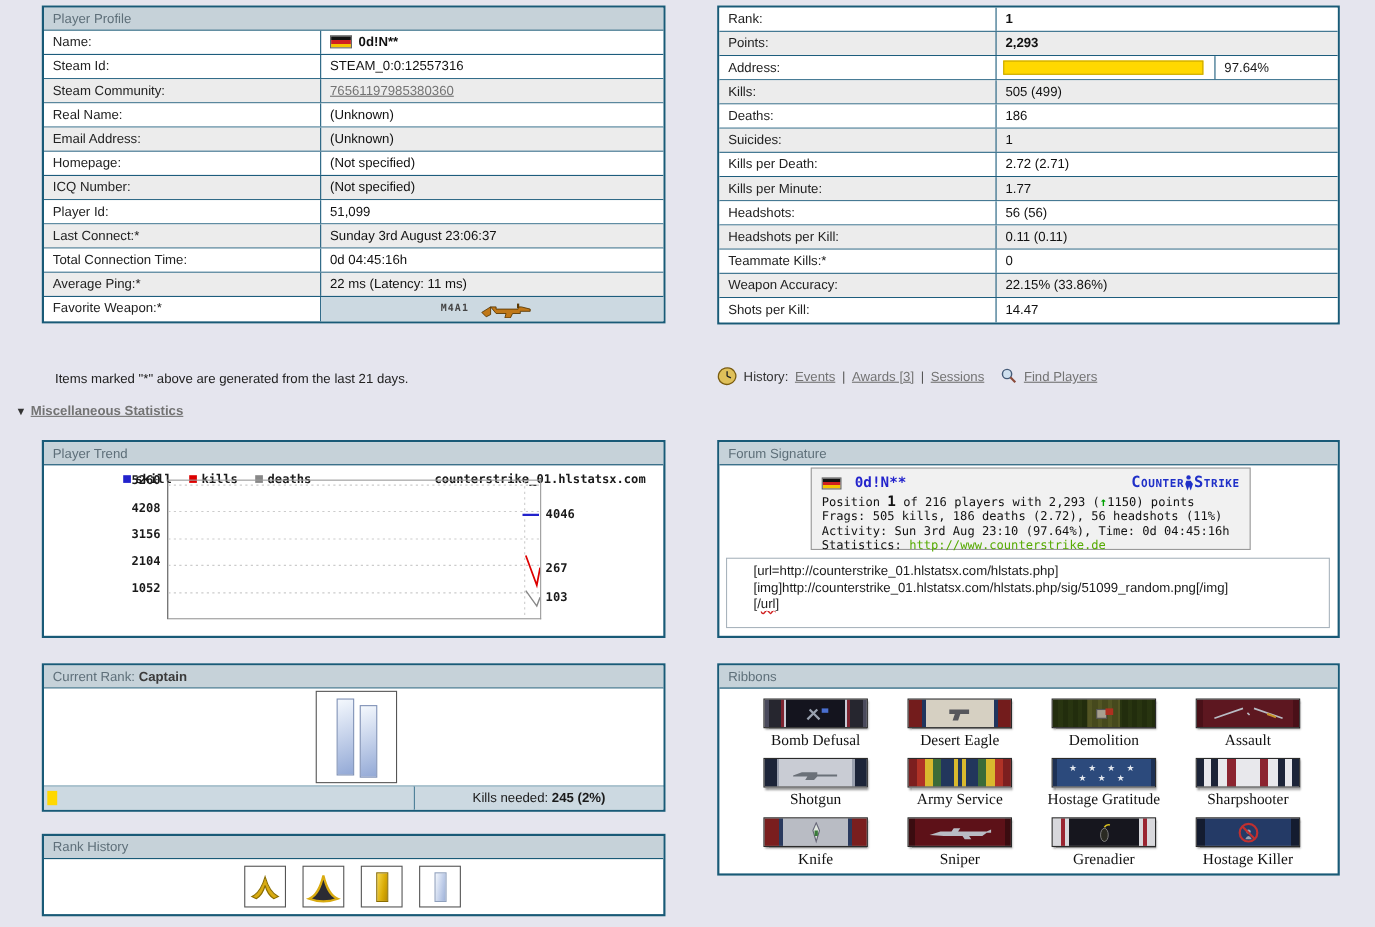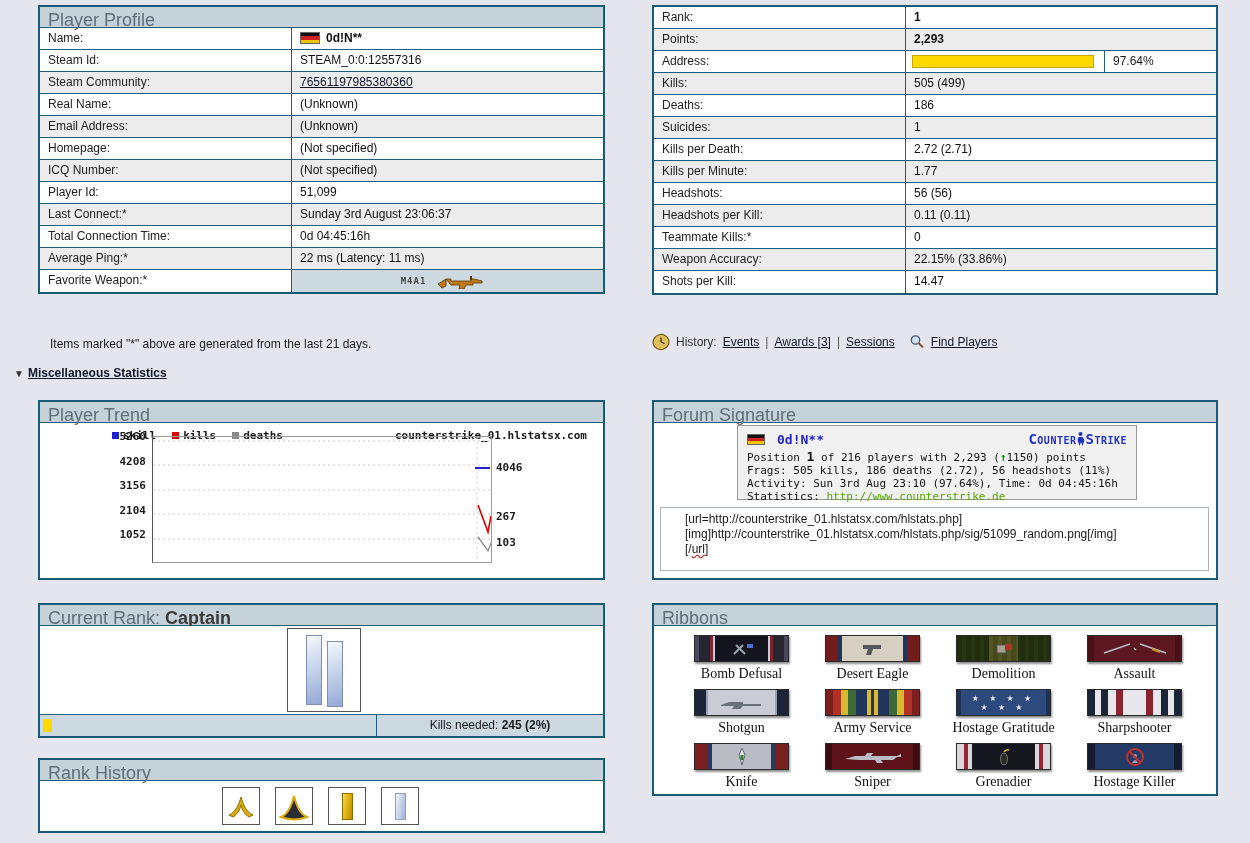--- a/index.html
+++ b/index.html
@@ -8,30 +8,30 @@
     position:relative;
     background:#e5e5ee;
     font-family:"Liberation Sans", sans-serif;
     font-size:12px;
     color:#1a1a1a;
     overflow:hidden;
   }
   .panel { position:absolute; background:#fff; border:2px solid #195a77; }
   .panel-header {
     height:21px; background:#c6d2d9; border-bottom:1px solid #195a77;
-    color:#5e6f79; padding:3px 8px 0 8px; font-size:18px; white-space:nowrap;
+    color:#5e6f79; padding:3px 8px 0 8px; font-size:12px; white-space:nowrap;
   }
   
   .trow { display:flex; height:22px; line-height:21px; border-bottom:1px solid #1d5d7d; background:#fff; }
   .trow:last-child { border-bottom:none; }
   .trow.alt { background:#ececec; }
   .tlabel { width:252px; border-right:1px solid #1d5d7d; padding-left:8px; color:#222; }
   .tvalue { flex:1; padding-left:8px; color:#111; overflow:hidden; white-space:nowrap; }
   .bold { font-weight:bold; }
-  a, .link { color:#0f172a; text-decoration:underline; cursor:pointer; }
+  a, .link { color:#737373; text-decoration:underline; cursor:pointer; }
   
   .flag-de { display:inline-block; width:20px; height:12px; vertical-align:-2px; margin-right:6px;
     background:linear-gradient(#111 0 33%, #d02020 33% 66%, #f5c400 66% 100%); border:1px solid #666; }
   .flag-de.small { width:18px; height:11px; }
   
   .bar-cell { flex:1; display:flex; align-items:center; padding:0 6px; }
   .activity-bar { height:13px; width:97.6%; background:#ffd800; border:1px solid #c9a700; }
   .pct-cell { width:112px; border-left:1px solid #1d5d7d; padding-left:8px; }
   
   .weapon-cell { flex:1; background:#ccd9e1; display:flex; align-items:center; justify-content:center; gap:10px; }

